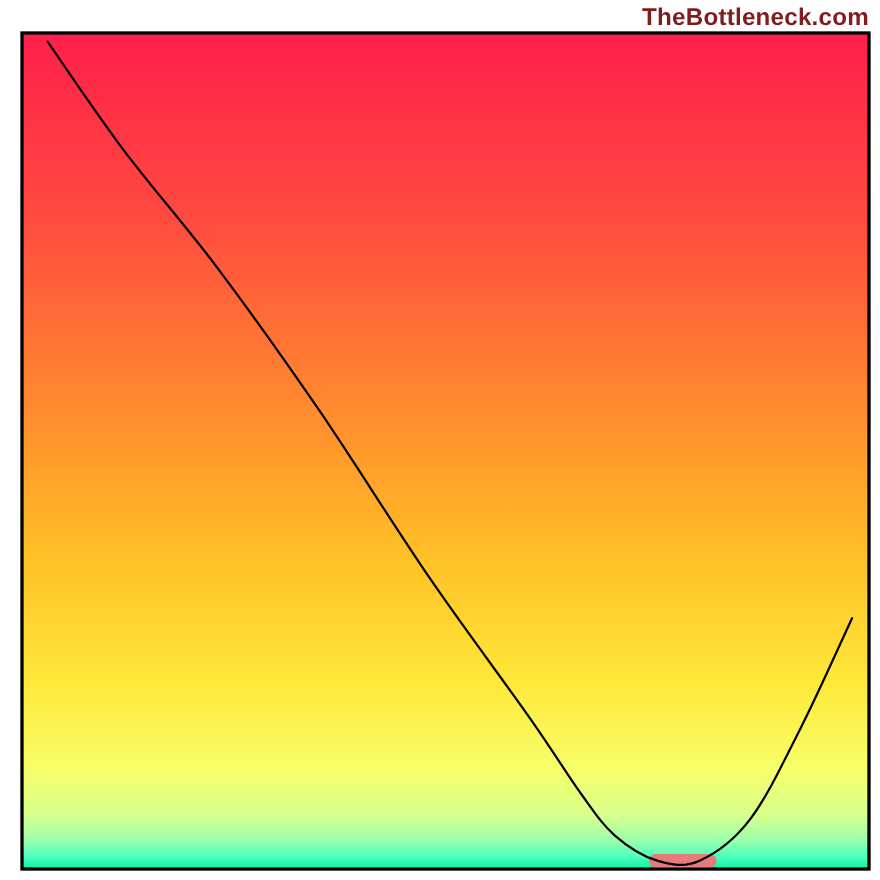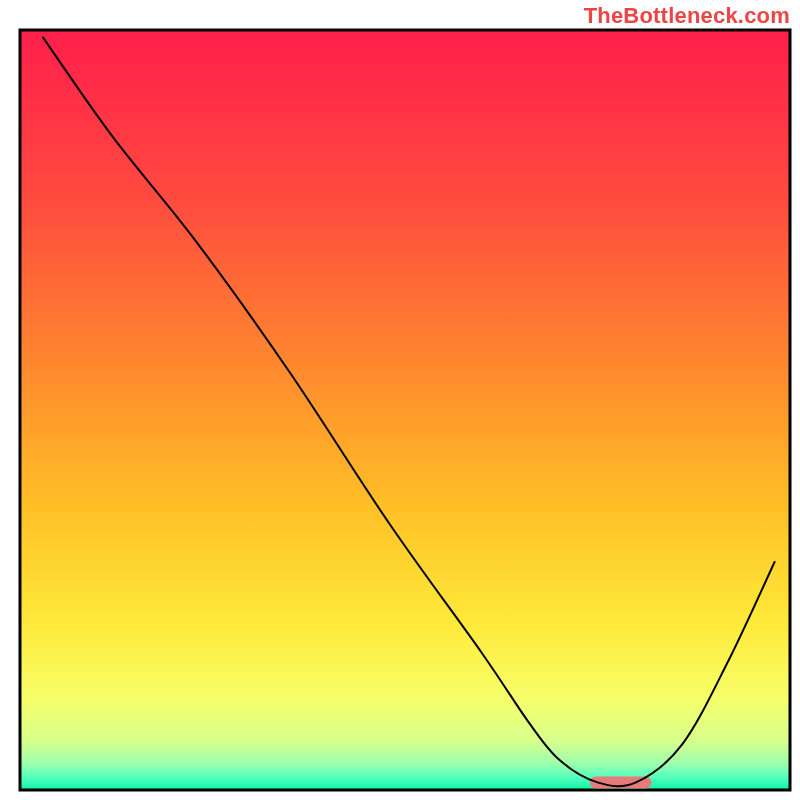--- a/index.html
+++ b/index.html
@@ -14,21 +14,21 @@
     position: relative;
     width: 800px;
     height: 800px;
   }
   .watermark {
     position: absolute;
     top: 3px;
     right: 10px;
     font-size: 22px;
     font-weight: 600;
-    color: #ef4444;
+    color: #7f1d1d;
     letter-spacing: 0.2px;
   }
   svg.chart {
     position: absolute;
     left: 0;
     top: 0;
   }
 </style>
 </head>
 <body>

